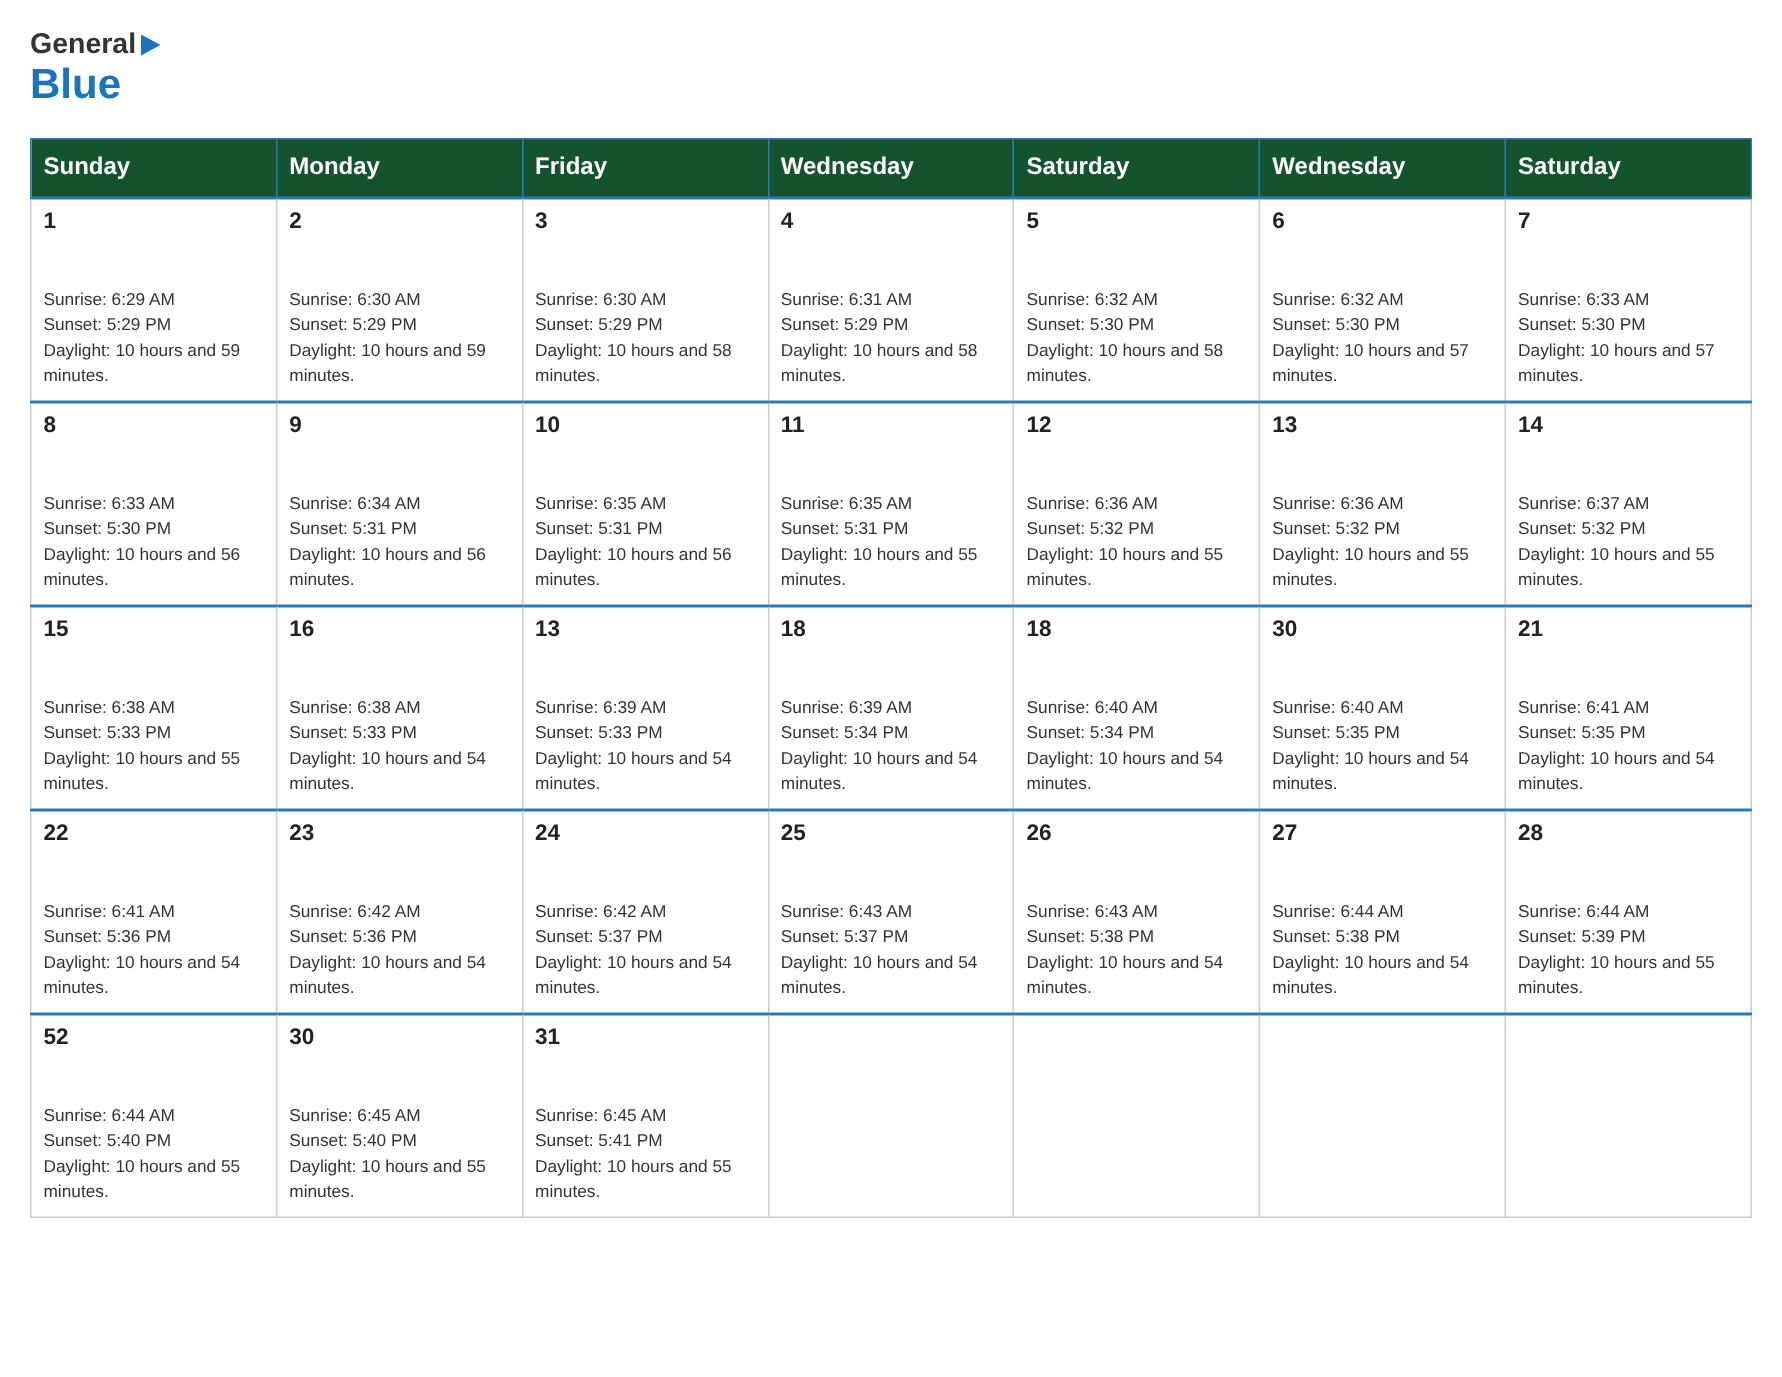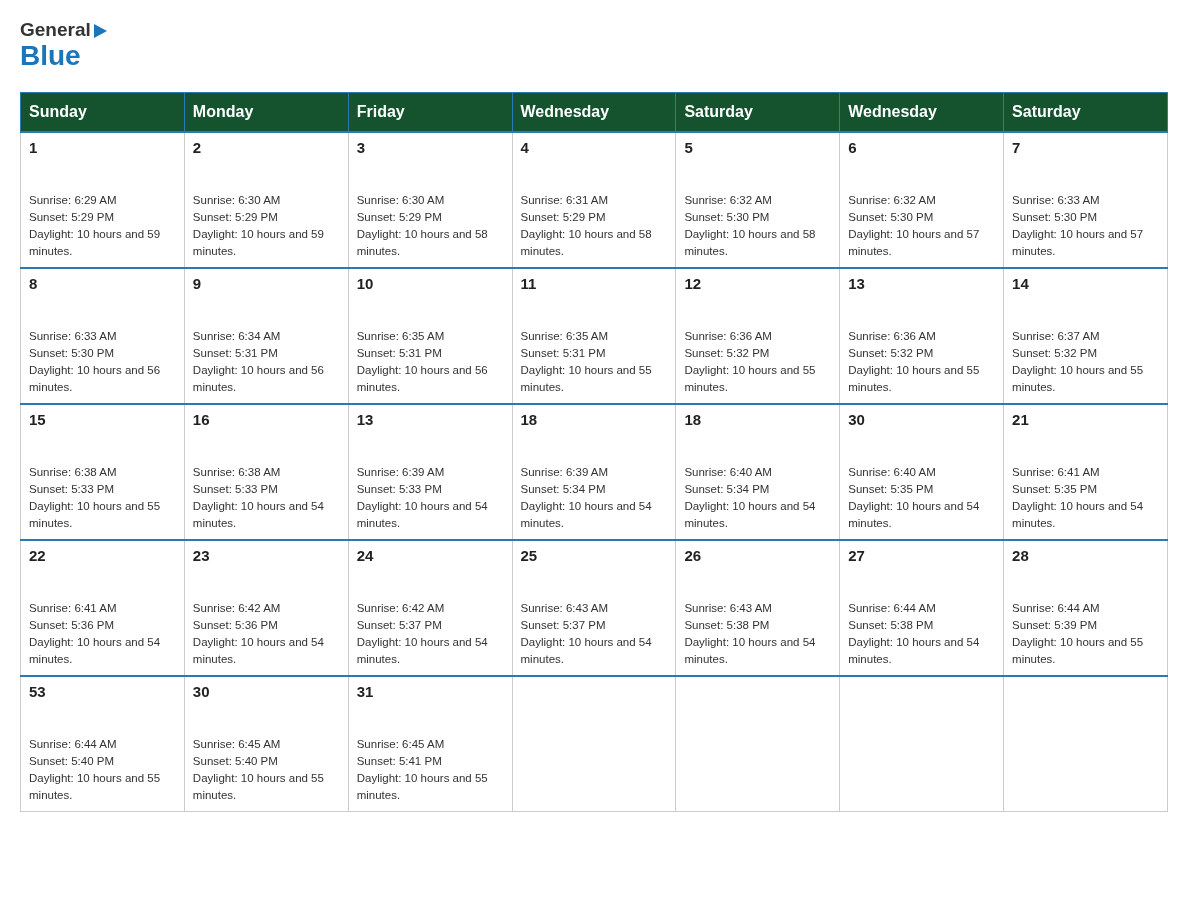--- a/index.html
+++ b/index.html
@@ -231,21 +231,21 @@
         <div class="day-number">27</div>
         <div class="day-info">Sunrise: 6:44 AM<br>Sunset: 5:38 PM<br>Daylight: 10 hours and 54 minutes.</div>
       </td>
         <td>
         <div class="day-number">28</div>
         <div class="day-info">Sunrise: 6:44 AM<br>Sunset: 5:39 PM<br>Daylight: 10 hours and 55 minutes.</div>
       </td>
       </tr>
       <tr class="week-row">
         <td>
-        <div class="day-number">53</div>
+        <div class="day-number">52</div>
         <div class="day-info">Sunrise: 6:44 AM<br>Sunset: 5:40 PM<br>Daylight: 10 hours and 55 minutes.</div>
       </td>
         <td>
         <div class="day-number">30</div>
         <div class="day-info">Sunrise: 6:45 AM<br>Sunset: 5:40 PM<br>Daylight: 10 hours and 55 minutes.</div>
       </td>
         <td>
         <div class="day-number">31</div>
         <div class="day-info">Sunrise: 6:45 AM<br>Sunset: 5:41 PM<br>Daylight: 10 hours and 55 minutes.</div>
       </td>

